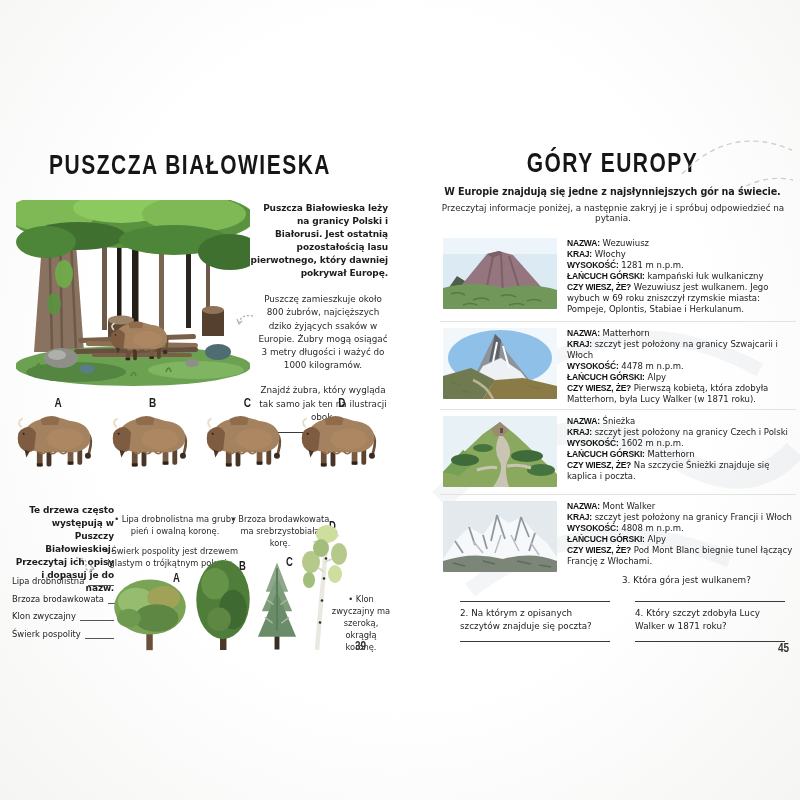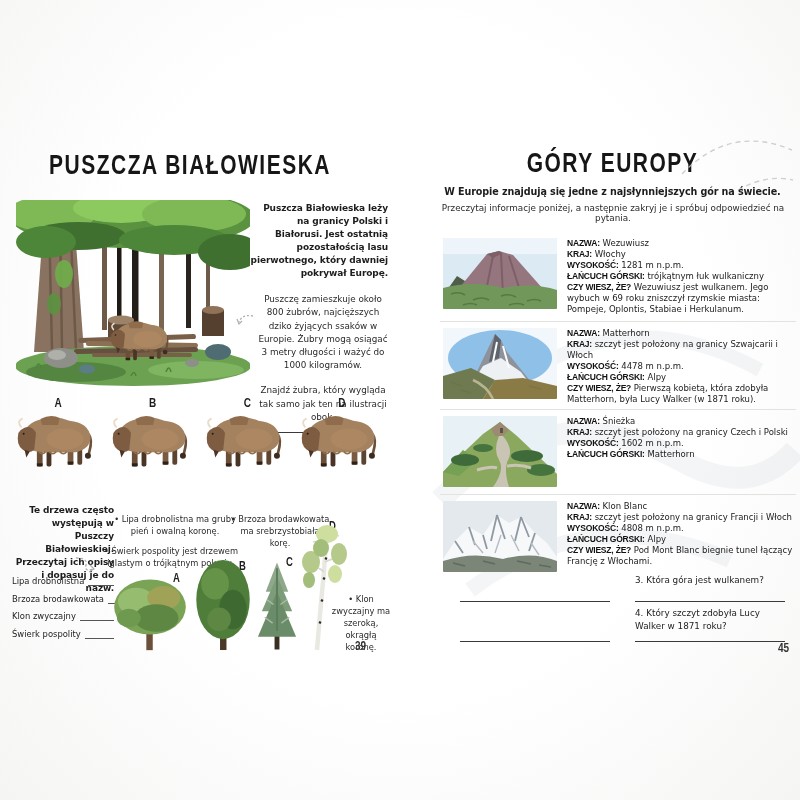--- a/index.html
+++ b/index.html
@@ -253,21 +253,21 @@
         <polygon points="44,16 56,13 60,15 50,20" fill="#7d5f68"></polygon>
         <path d="M50,18 L42,58 M58,16 L60,58 M66,18 L78,56" stroke="#7d5f68" stroke-width="2" fill="none"></path>
         <path d="M0,50 Q30,42 60,50 Q90,44 114,52 L114,71 L0,71 Z" fill="#71975a"></path>
         <path d="M8,56 q8,-3 14,1 M30,62 q9,-4 16,0 M58,58 q8,-3 15,1 M84,63 q8,-3 14,0 M20,67 q8,-3 14,0 M66,67 q9,-3 15,0" stroke="#567a42" stroke-width="1.6" fill="none"></path>
       </svg>
     </div>
     <div class="mountain-info">
       <div><span class="lbl">NAZWA:</span> <span>Wezuwiusz</span></div>
       <div><span class="lbl">KRAJ:</span> <span>Włochy</span></div>
       <div><span class="lbl">WYSOKOŚĆ:</span> <span>1281 m n.p.m.</span></div>
-      <div><span class="lbl">ŁAŃCUCH GÓRSKI:</span> <span>trójkątnym łuk wulkaniczny</span></div>
+      <div><span class="lbl">ŁAŃCUCH GÓRSKI:</span> <span>kampański łuk wulkaniczny</span></div>
       <div><span class="lbl">CZY WIESZ, ŻE?</span> <span>Wezuwiusz jest wulkanem. Jego wybuch w 69 roku zniszczył rzymskie miasta: Pompeje, Oplontis, Stabiae i Herkulanum.</span></div>
     </div>
   </div>
   <div class="abs sep" style="left:40px;top:321px;width:356px"></div>
 
   <div class="abs mountain-entry" style="left:43px;top:328px">
     <div class="mountain-image">
       <svg width="114" height="71" viewBox="0 0 114 71">
         <rect width="114" height="71" fill="#f2f7fb"></rect>
         <ellipse cx="57" cy="30" rx="52" ry="28" fill="#8fc1e8"></ellipse>
@@ -305,46 +305,48 @@
         <path d="M56,20 Q50,34 56,44 Q62,54 50,71 L66,71 Q60,52 66,42 Q70,32 60,20 Z" fill="#c9c4b4"></path>
         <path d="M34,54 Q48,50 54,52 M64,50 Q78,48 88,52" stroke="#c9c4b4" stroke-width="3" fill="none"></path>
         <rect x="57" y="12" width="3" height="5" fill="#5a5148"></rect>
       </svg>
     </div>
     <div class="mountain-info">
       <div><span class="lbl">NAZWA:</span> <span>Śnieżka</span></div>
       <div><span class="lbl">KRAJ:</span> <span>szczyt jest położony na granicy Czech i Polski</span></div>
       <div><span class="lbl">WYSOKOŚĆ:</span> <span>1602 m n.p.m.</span></div>
       <div><span class="lbl">ŁAŃCUCH GÓRSKI:</span> <span>Matterhorn</span></div>
+      <div><span class="lbl">CZY WIESZ, ŻE?</span> <span>Na szczycie Śnieżki znajduje się kaplica i poczta.</span></div>
     </div>
   </div>
   <div class="abs sep" style="left:40px;top:494px;width:356px"></div>
 
   <div class="abs mountain-entry" style="left:43px;top:501px">
     <div class="mountain-image">
       <svg width="114" height="71" viewBox="0 0 114 71">
         <rect width="114" height="71" fill="#e4e9ed"></rect>
         <path d="M0,58 L12,40 L26,26 L40,34 L54,14 L66,22 L78,16 L92,32 L104,42 L114,56 L114,71 L0,71 Z" fill="#f6f8f9"></path>
         <path d="M26,26 L32,44 M54,14 L48,40 M54,14 L62,38 M78,16 L72,40 M78,16 L86,36 M92,32 L86,50 M40,34 L44,48 M12,40 L20,52" stroke="#8f99a3" stroke-width="1.8" fill="none"></path>
         <path d="M30,40 L40,52 M58,34 L52,52 M68,34 L76,50 M88,42 L96,54" stroke="#b4bcc4" stroke-width="1.4" fill="none"></path>
         <path d="M0,60 Q30,50 60,58 Q90,50 114,60 L114,71 L0,71 Z" fill="#7b8578"></path>
         <path d="M10,62 l12,3 M40,60 l12,3 M74,60 l14,3 M96,64 l12,2" stroke="#5e6b60" stroke-width="1.6"></path>
       </svg>
     </div>
     <div class="mountain-info">
-      <div><span class="lbl">NAZWA:</span> <span>Klon Blanc</span></div>
+      <div><span class="lbl">NAZWA:</span> <span>Mont Walker</span></div>
       <div><span class="lbl">KRAJ:</span> <span>szczyt jest położony na granicy Francji i Włoch</span></div>
       <div><span class="lbl">WYSOKOŚĆ:</span> <span>4808 m n.p.m.</span></div>
       <div><span class="lbl">ŁAŃCUCH GÓRSKI:</span> <span>Alpy</span></div>
       <div><span class="lbl">CZY WIESZ, ŻE?</span> <span>Pod Mont Blanc biegnie tunel łączący Francję z Włochami.</span></div>
     </div>
   </div>
 
   <div class="abs q-line" style="left:60px;top:600px;width:150px"></div>
+  <div class="abs question" style="left:60px;top:607px;width:152px">2. Na którym z opisanych szczytów znajduje się poczta?</div>
   <div class="abs q-line" style="left:60px;top:640px;width:150px"></div>
 
-  <div class="abs question" style="left:235px;top:574px;width:155px">3. Która góra jest wulkanem?</div>
+  <div class="abs question" style="left:222px;top:574px;width:155px">3. Która góra jest wulkanem?</div>
   <div class="abs q-line" style="left:235px;top:600px;width:150px"></div>
   <div class="abs question" style="left:235px;top:607px;width:150px">4. Który szczyt zdobyła Lucy Walker w 1871 roku?</div>
   <div class="abs q-line" style="left:235px;top:640px;width:150px"></div>
 
   <div class="abs page-num" style="left:378px;top:642px">45</div>
 </div>
 
 </body></html>

